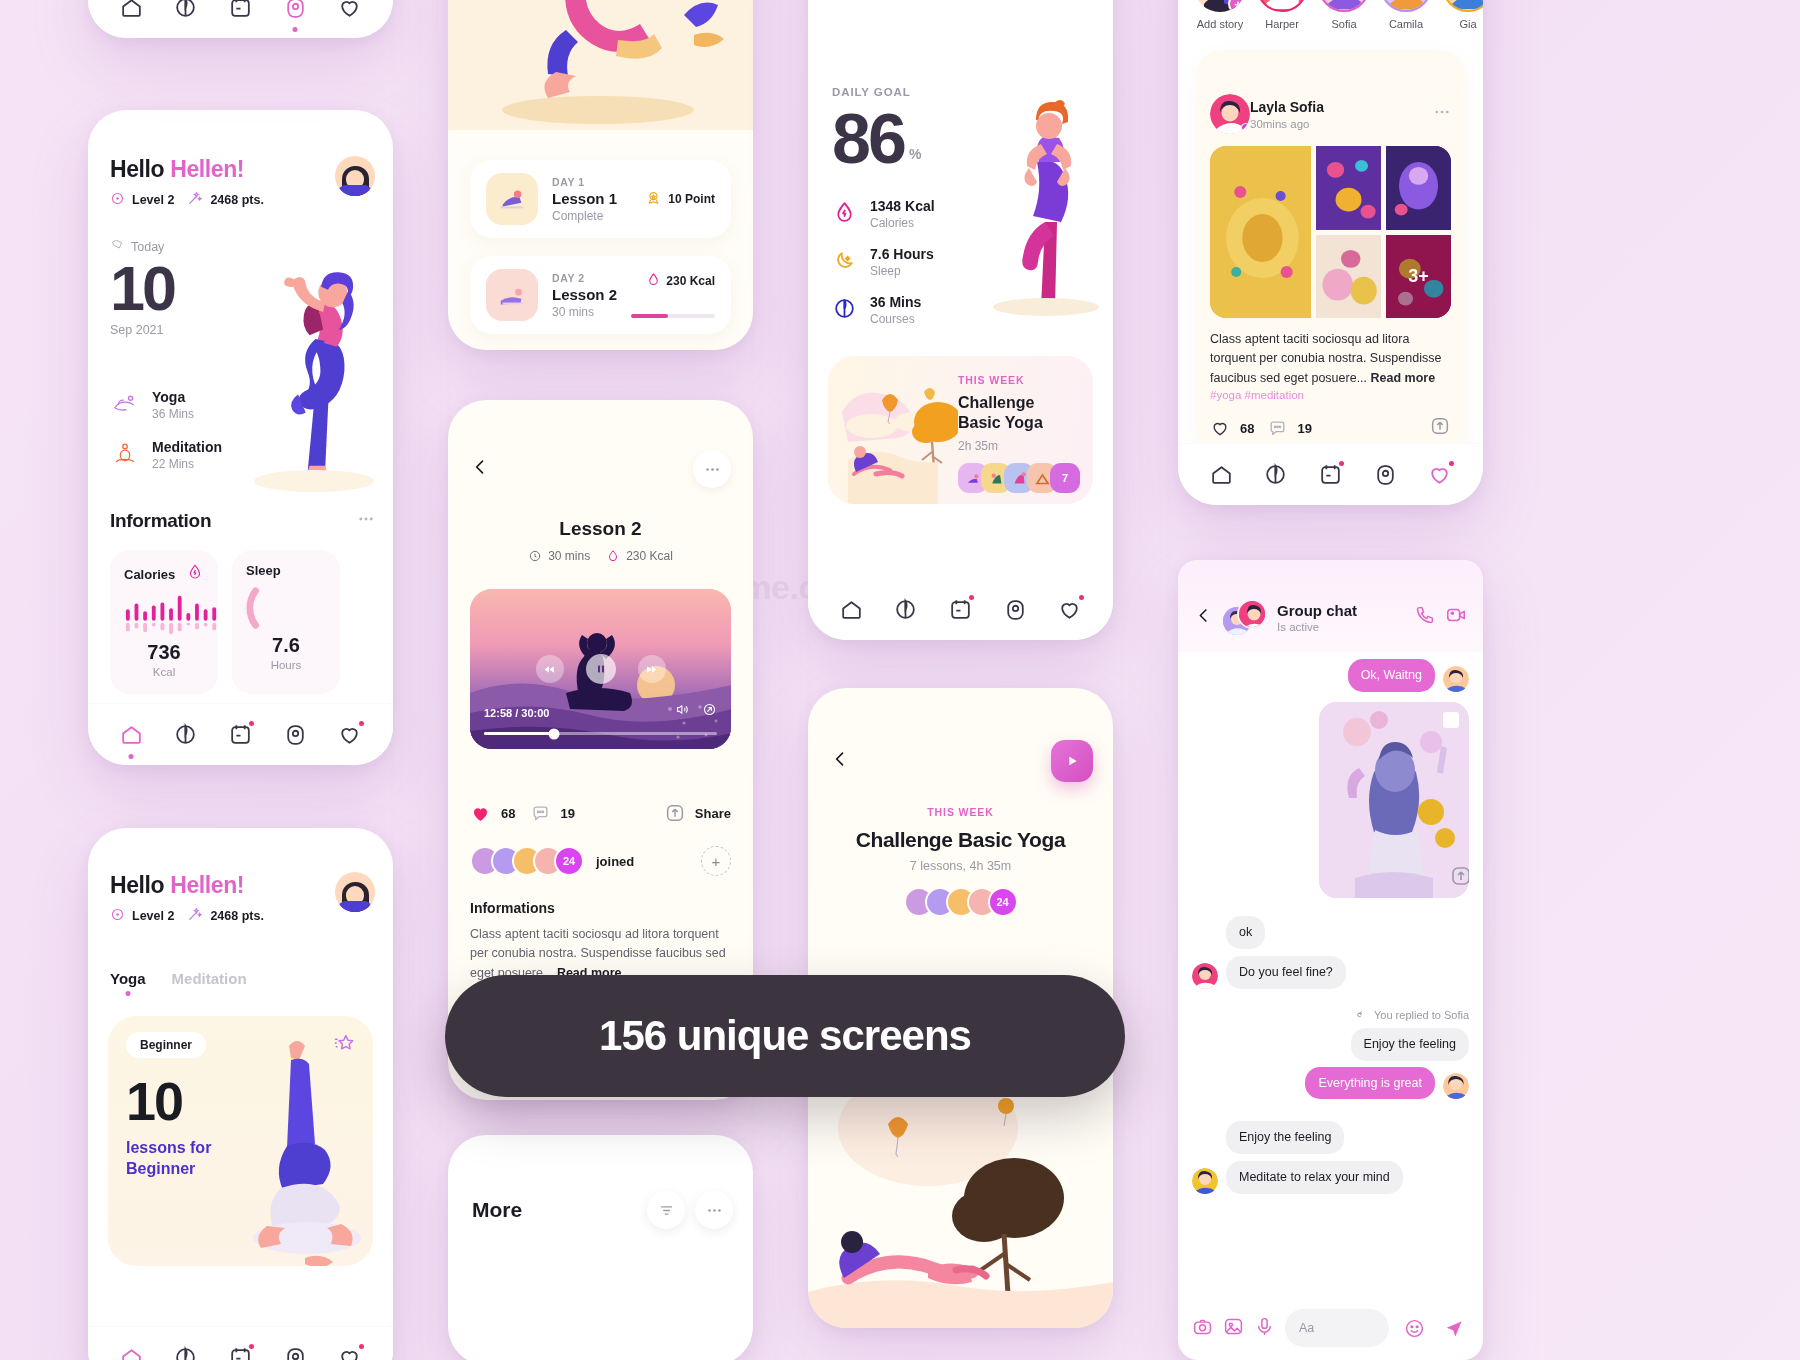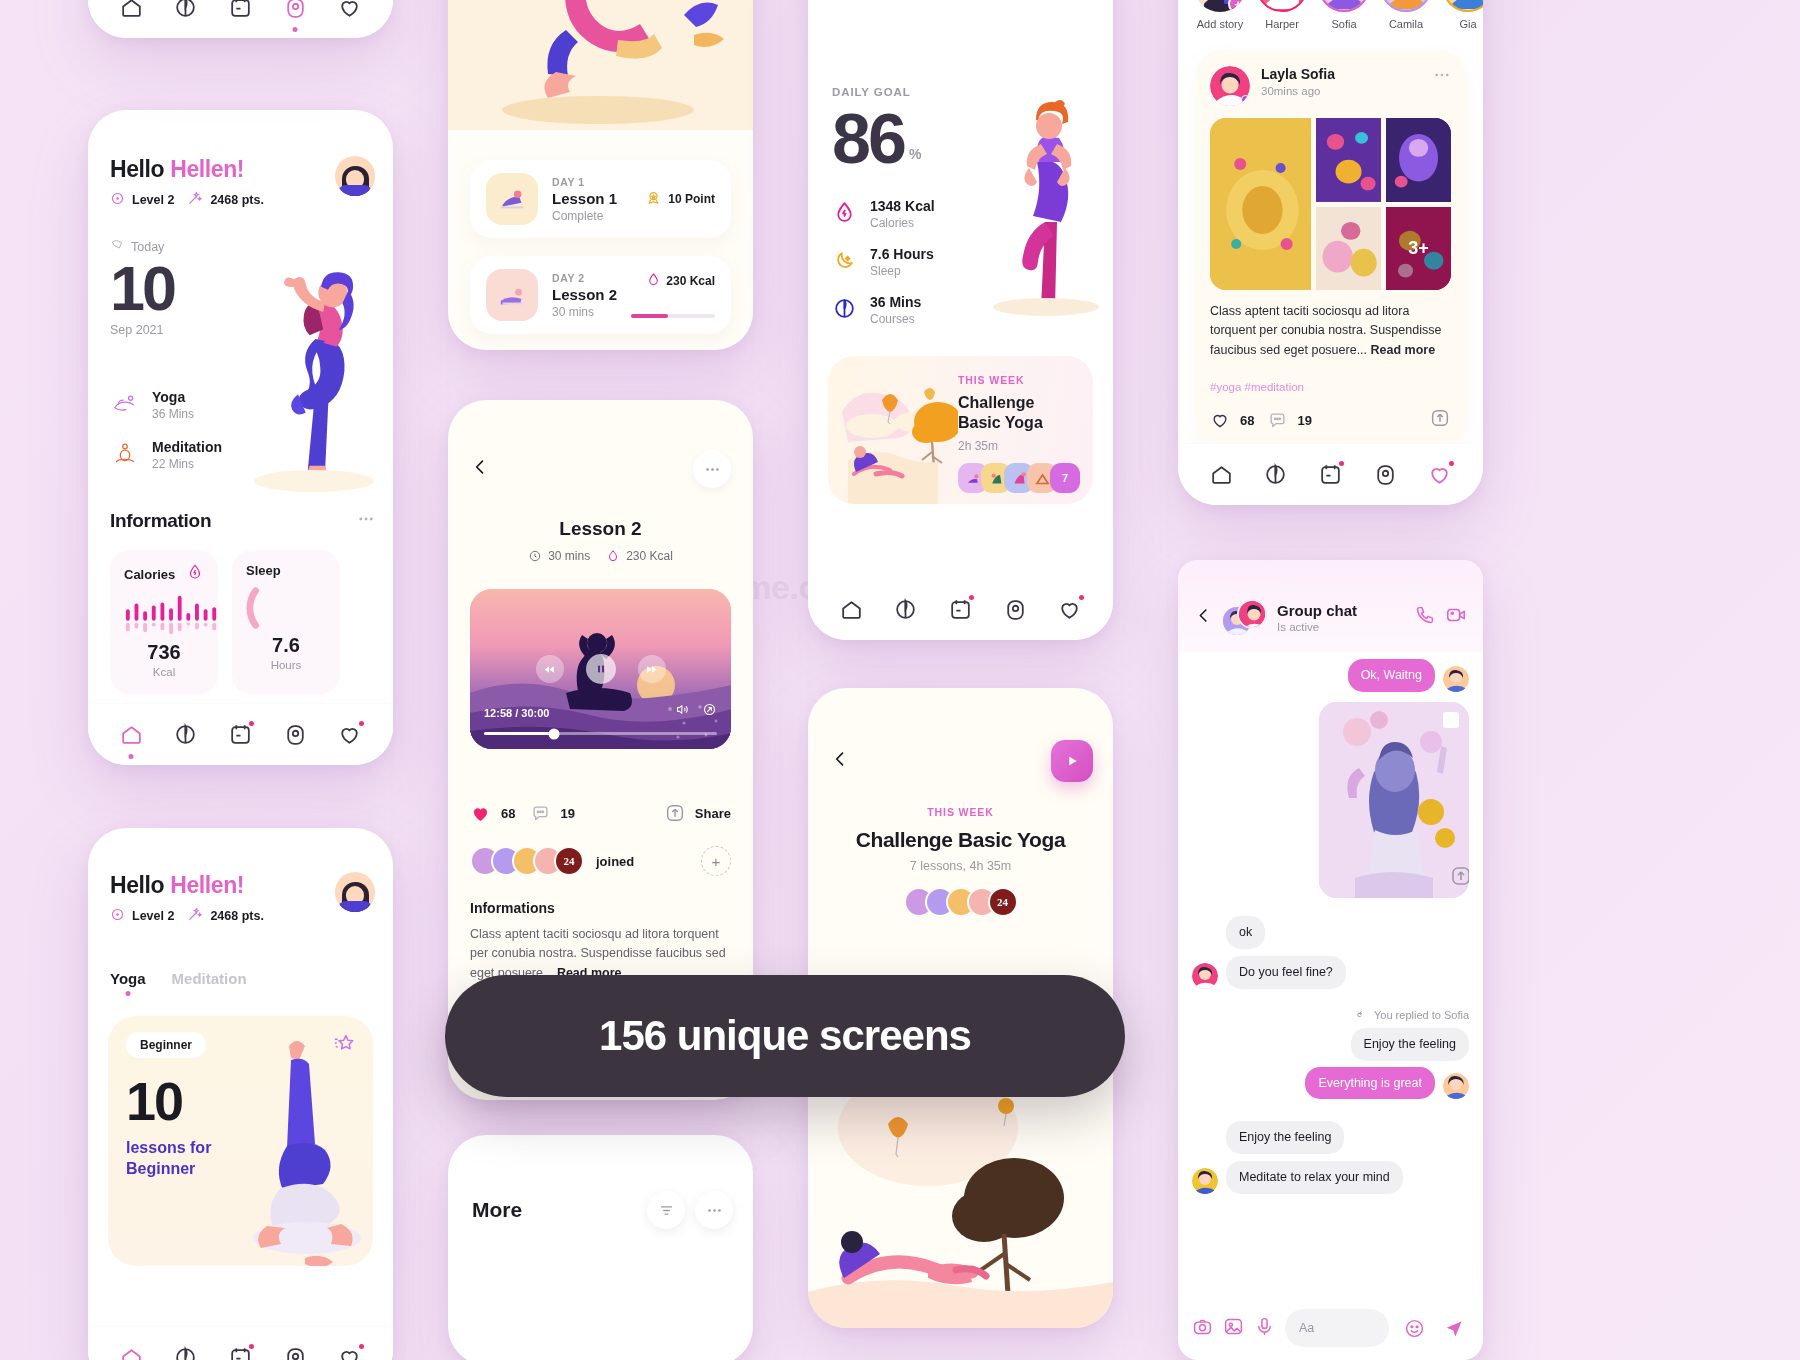--- a/index.html
+++ b/index.html
@@ -109,21 +109,21 @@
   .vid-time { position:absolute; left: 14px; bottom: 30px; color:#fff; font-size: 11px; font-weight:600; }
   .vid-icons { position:absolute; right: 14px; bottom: 28px; display:flex; gap: 12px; }
   .vid-bar { position:absolute; left: 14px; right: 14px; bottom: 14px; height: 3px; background: rgba(255,255,255,.45); border-radius:3px; }
   .vid-bar .knob { position:absolute; left: 30%; top:50%; transform:translate(-50%,-50%); width: 11px; height: 11px; border-radius:50%; background:#fff; }
   .vid-bar .done { position:absolute; left:0; top:0; bottom:0; width: 30%; background:#fff; border-radius:3px; }
   .social-row { display:flex; align-items:center; gap: 10px; font-size: 13px; font-weight:600; }
   .share-btn { display:flex; align-items:center; gap: 9px; font-size: 13px; font-weight:600; margin-left:auto; }
   .stack { display:flex; align-items:center; }
   .stack .av { width: 30px; height:30px; border-radius:50%; border: 2px solid #fffdf5; margin-left:-9px; overflow:hidden; position:relative; }
   .stack .av:first-child { margin-left: 0; }
-  .count-av { background:#7f1d1d; color:#fff; font-size:11px; font-weight:700; display:flex; align-items:center; justify-content:center;font-family:Liberation Serif, serif; }
+  .count-av { background:#d946ef; color:#fff; font-size:11px; font-weight:700; display:flex; align-items:center; justify-content:center; }
   .plus-dashed { width:30px; height:30px; border-radius:50%; border:1.5px dashed #c9c2cd; display:flex; align-items:center; justify-content:center; color:#8d8894; font-size:15px; margin-left:auto; }
   .info-h { font-size: 14px; font-weight:700; }
   .info-p { font-size: 12.5px; line-height: 1.55; color:#63636e; margin-top: 9px; }
   .info-p b { color:#1b1b23; }
 
   
   #plan { left: 808px; top: -78px; width: 305px; height: 718px; border-radius: 38px; background:#fff; }
   .plan-title { font-size: 23px; font-weight: 700; letter-spacing:-.4px; }
   .sq-btn { width: 38px; height: 38px; border-radius: 13px; background:#fff; box-shadow: 0 3px 12px rgba(0,0,0,.07); display:flex; align-items:center; justify-content:center; }
   .goal-lbl { font-size: 11.5px; letter-spacing: .9px; color:#9a9aa6; font-weight:600; }
@@ -158,21 +158,21 @@
   .post {
     position:absolute; left: 18px; right: 18px; border-radius: 26px; background:#fffbf3; padding: 16px 14px 14px;
     box-shadow: 0 8px 22px rgba(170,130,90,.06);
   }
   .post-name { font-size: 14px; font-weight:700; }
   .post-time { font-size: 11.5px; color:#9a9aa6; margin-top: 3px; }
   .post-grid { display:grid; grid-template-columns: 1.55fr 1fr 1fr; grid-template-rows: 1fr 1fr; gap: 5px; height: 172px; border-radius: 16px; overflow:hidden; margin-top: 12px; }
   .post-grid > div { position: relative; overflow: hidden; }
   .more-badge { position:absolute; inset:0; background: rgba(40,10,40,.32); display:flex; align-items:center; justify-content:center; color:#fff; font-size: 18px; font-weight:700; }
   .post-text { font-size: 12.5px; line-height:1.55; color:#2a2a33; margin-top: 12px; }
-  .tags { font-size: 11.5px; color:#e58fd8; margin-top: 21px; }
+  .tags { font-size: 11.5px; color:#e58fd8; margin-top: 1px; }
 
   
   #chat { left: 1178px; top: 560px; width: 305px; height: 800px; border-radius: 20px; background:#fff; overflow:hidden; }
   .chat-head { position:absolute; left:0; right:0; top:0; height: 92px; background: linear-gradient(#fdeefb,#fef8fd); display:flex; align-items:center; gap: 10px; padding: 22px 16px 0; }
   .chat-title { font-size: 15px; font-weight:700; }
   .chat-state { font-size: 11.5px; color:#9a9aa6; margin-top: 2px; }
   .bubble { display:inline-block; padding: 8px 13px; border-radius: 15px; font-size: 12.5px; max-width: 190px; line-height:1.35; }
   .bubble.in { background:#f0f0f2; color:#1b1b23; }
   .bubble.out { background: #e56ad4; color:#fff; }
   .bubble.quote { background:#f0f0f2; color:#1b1b23; }
@@ -905,21 +905,21 @@
               <path d="M8 46 q18 -16 36 -2 v12 H8z" fill="#3b7fd8"></path>
               <circle cx="26" cy="24" r="10" fill="#fcd7bd"></circle>
               <path d="M14 24 q0 -15 13 -14 q13 1 12 14 q-3 -9 -12 -9 q-10 0 -13 9z" fill="#2b2340"></path>
             </svg>
         </div>
         <span class="story-name">Gia</span>
       </div>
     </div>
 
     <div class="post" style="top: 200px;">
-      <div style="display:flex; align-items:flex-start; gap:11px;">
+      <div style="display:flex; align-items:center; margin-top:28px;">
         <span style="width:40px; height:40px; border-radius:50%; overflow:hidden; position:relative; flex:none;">
           <svg viewBox="0 0 40 40" width="40" height="40">
               <circle cx="20" cy="20" r="20" fill="#f0407f"></circle>
               <path d="M5 36 q15 -13 30 -2 v8 H5z" fill="#fff"></path>
               <circle cx="20" cy="19" r="8.5" fill="#fcd7bd"></circle>
               <path d="M10 19 q0 -13 10 -12 q11 1 10 12 q-3 -8 -10 -8 q-8 0 -10 8z" fill="#2b2340"></path>
             </svg>
           <span style="position:absolute; right:0; bottom:2px; width:9px; height:9px; border-radius:50%; background:#c040e0; border:1.5px solid #fffbf3;"></span>
         </span>
         <div style="flex:1;">

